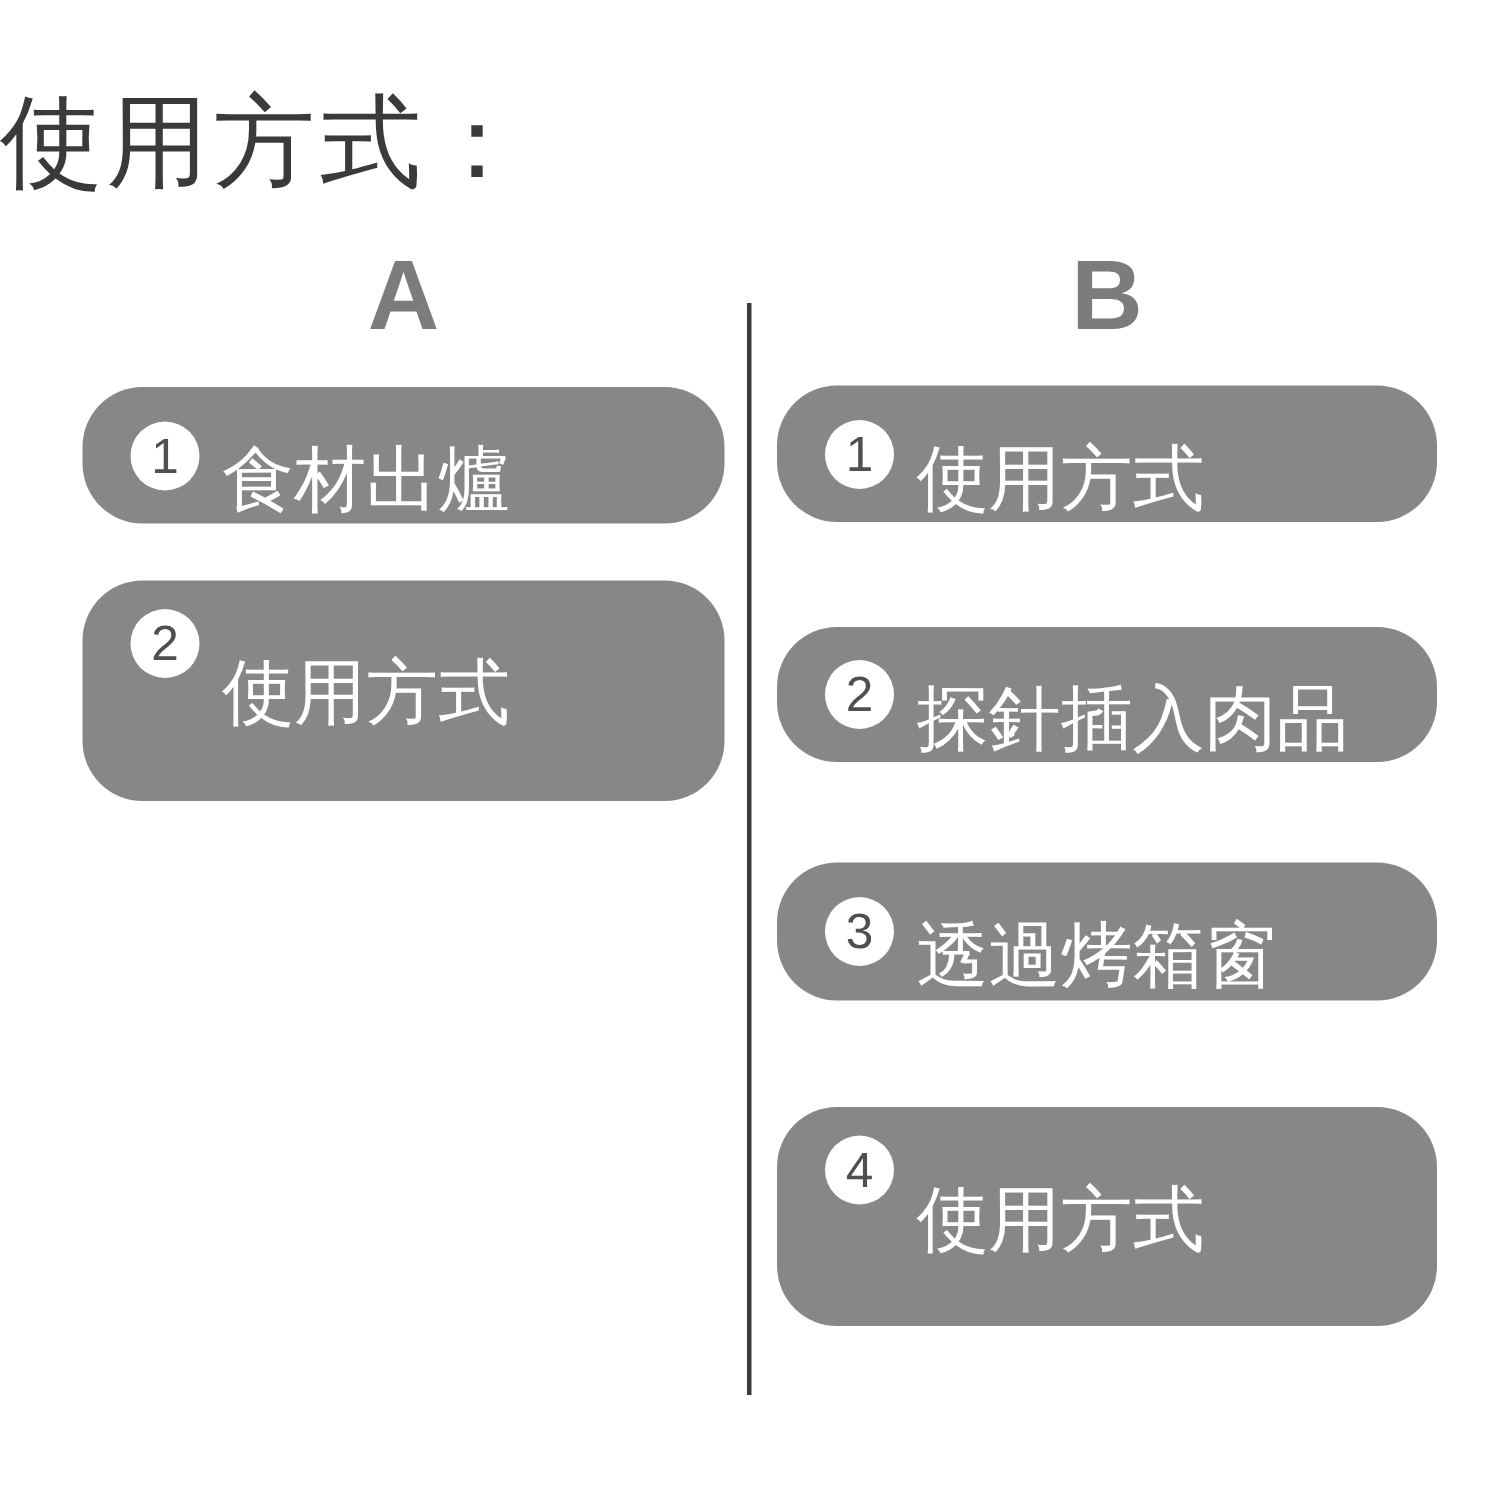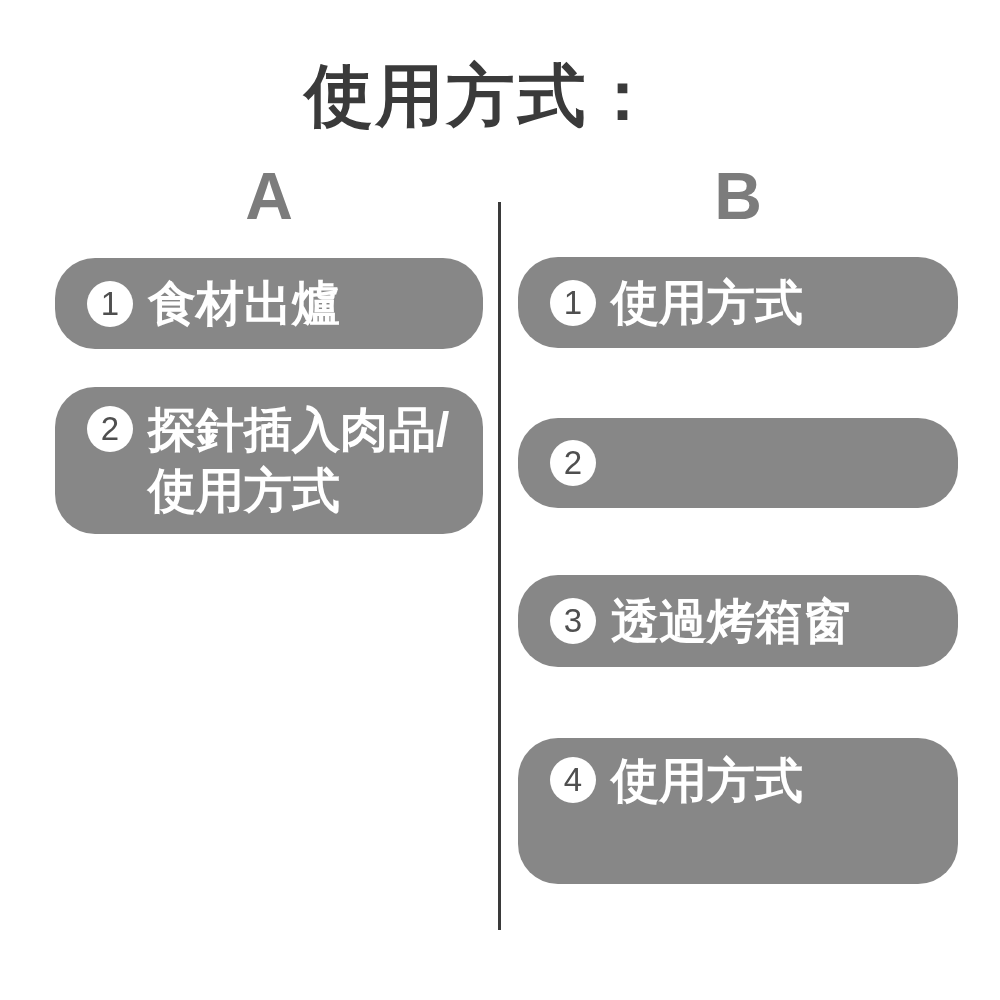--- a/index.html
+++ b/index.html
@@ -9,23 +9,22 @@
     height: 1000px;
     background: var(--background, #ffffff);
     font-family: "Liberation Sans", sans-serif;
     overflow: hidden;
   }
   .title {
     position: absolute;
     top: 58px;
     left: 0;
     width: 964px;
-    text-align: center;
     font-size: 68px;
-    font-weight: bold;
+    font-weight: normal;
     letter-spacing: 3px;
     color: var(--title-text, #3a3a3a);
     line-height: 1.1;
   }
   .col-label {
     position: absolute;
     top: 163px;
     font-size: 66px;
     font-weight: bold;
     line-height: 1;
@@ -66,23 +65,24 @@
     font-weight: 400;
     display: flex;
     align-items: center;
     justify-content: center;
     margin-right: 15px;
   }
   .step-box.multiline .badge { margin-top: 7px; }
   .step-text {
     color: var(--box-text, #ffffff);
     font-size: 48px;
-    font-weight: 700;
+    font-weight: 400;
     line-height: 61px;
     white-space: nowrap;
+    margin-top: 33px;
   }
   
   .box-a1 { left: 55px;  top: 258px; width: 428px; height: 91px;  }
   .box-a2 { left: 55px;  top: 387px; width: 428px; height: 147px; }
   .box-b1 { left: 518px; top: 257px; width: 440px; height: 91px;  }
   .box-b2 { left: 518px; top: 418px; width: 440px; height: 90px;  }
   .box-b3 { left: 518px; top: 575px; width: 440px; height: 92px;  }
   .box-b4 { left: 518px; top: 738px; width: 440px; height: 146px; }
 </style>
 </head>
@@ -104,38 +104,40 @@
     <div class="step-text">
       <div>食材出爐</div>
     </div>
   </div>
 
   <div class="step-box box-a2 multiline">
     <span class="badge">
       <span>2</span>
     </span>
     <div class="step-text">
-      <div>探針插入肉品/</div>
       <div>使用方式</div>
     </div>
   </div>
 
   <div class="step-box box-b1">
     <span class="badge">
       <span>1</span>
     </span>
     <div class="step-text">
       <div>使用方式</div>
     </div>
   </div>
 
   <div class="step-box box-b2">
     <span class="badge">
       <span>2</span>
     </span>
+    <div class="step-text">
+      <div>探針插入肉品</div>
+    </div>
   </div>
 
   <div class="step-box box-b3">
     <span class="badge">
       <span>3</span>
     </span>
     <div class="step-text">
       <div>透過烤箱窗</div>
     </div>
   </div>

